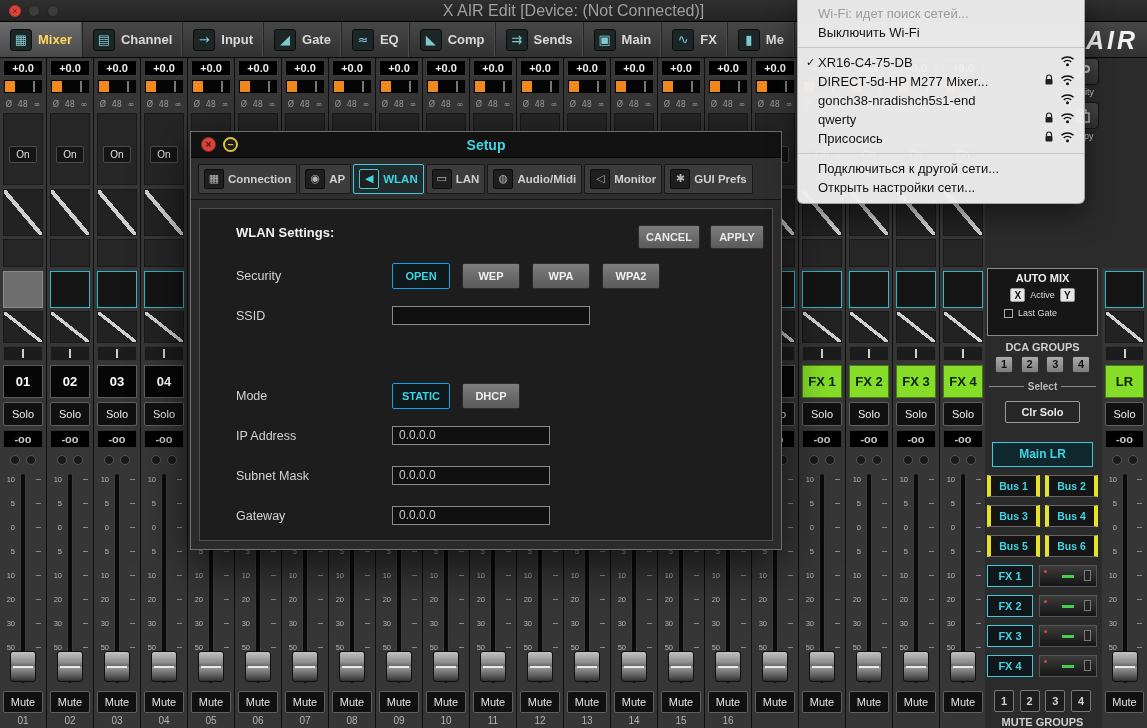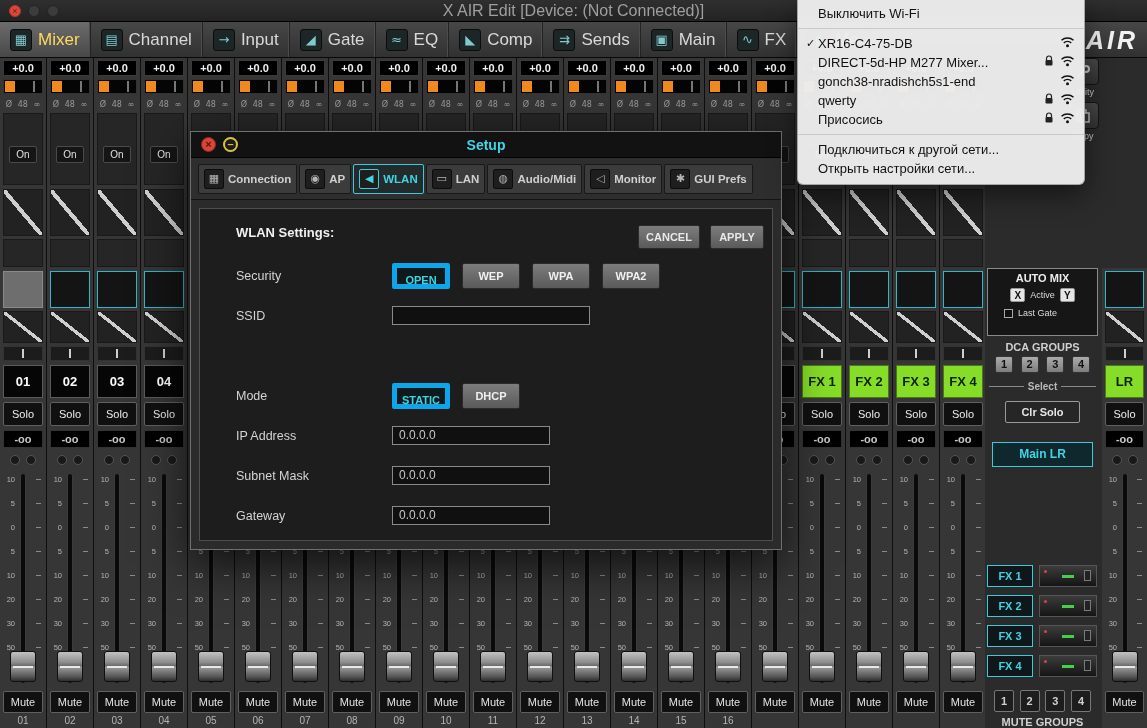--- a/index.html
+++ b/index.html
@@ -13,21 +13,21 @@
 .tl{width:12px;height:12px;border-radius:50%;font-size:9px;line-height:11px;text-align:center;color:rgba(0,0,0,.55)}
 .tl.red{background:#e0453c;border:1px solid #b03a32}
 .tl.dim{background:#3c3c3c;border:1px solid #242424}
 .titlebar .title{position:absolute;left:0;right:0;top:0;line-height:22px;text-align:center;font-size:16px;color:#9f9f9f}
 
 
 .toolbar{position:absolute;left:0;top:22px;width:1147px;height:36px;background:linear-gradient(#474747,#313131);border-bottom:1px solid #090909;display:flex;z-index:2}
 .tool-tab{display:flex;align-items:center;gap:6px;padding:0 10px;border-right:1px solid #232323;box-shadow:inset -1px 0 0 #4c4c4c}
 .tool-tab.sel{background:linear-gradient(#6c6c6c,#484848)}
 .tool-tab .ticon{width:22px;height:22px;background:#1d2626;border:1px solid #0c0c0c;border-radius:3px;color:#82c9ce;font-size:13px;line-height:20px;text-align:center}
-.tool-tab .tlabel{font-size:17px;font-weight:normal;color:#d9d9d9;white-space:nowrap}
+.tool-tab .tlabel{font-size:13px;font-weight:bold;color:#d9d9d9;white-space:nowrap}
 .tool-tab.sel .tlabel{color:#ffd85e}
 .air-logo{position:absolute;left:1086px;top:26px;z-index:4;font-size:25px;font-weight:bold;font-style:italic;color:#f2f2f2;letter-spacing:3px}
 
 
 .right-zone{position:absolute;left:985px;top:58px;width:162px;height:670px;background:#2b2b2b}
 .hbtn{position:absolute;width:36px;text-align:center}
 .hbtn.b0{left:80px;top:0}.hbtn.b1{left:121px;top:0}.hbtn.b2{left:80px;top:44px}.hbtn.b3{left:121px;top:44px}
 .hicon{width:32px;height:27px;background:linear-gradient(#4a4a4a,#323232);border:1px solid #141414;border-radius:4px;display:flex;align-items:center;justify-content:center;margin:0 auto}
 .hlabel{font-size:9px;color:#c9c9c9;margin-top:2px}
 .side-panel{position:absolute;left:0;top:0;width:115px;height:670px}
@@ -111,21 +111,21 @@
 .sd-content{position:absolute;left:8px;right:8px;top:76px;bottom:8px;background:#1d1d1d;border:1px solid #4f4f4f}
 .sd-section-title{position:absolute;left:36px;top:16px;font-size:13px;font-weight:bold;color:#f0f0f0}
 .sd-btn{position:absolute;top:16px;height:24px;background:linear-gradient(#7d7d7d,#5a5a5a);border:1px solid #2b2b2b;border-radius:2px;color:#e8e8e8;font-size:11px;font-weight:bold;text-align:center;line-height:22px}
 .sd-btn.cancel{left:438px;width:62px}
 .sd-btn.apply{left:510px;width:54px}
 .sd-label{position:absolute;left:36px;font-size:12.5px;color:#d4d4d4}
 .l-security{top:60px}.l-ssid{top:100px}.l-mode{top:180px}.l-ip{top:220px}.l-subnet{top:260px}.l-gateway{top:300px}
 .sd-seg-row{position:absolute;left:192px;display:flex;gap:12px}
 .r-security{top:54px}.r-mode{top:174px}
 .seg{width:58px;height:26px;background:linear-gradient(#7d7d7d,#5a5a5a);border:1px solid #2b2b2b;border-radius:2px;color:#f0f0f0;font-size:11px;font-weight:bold;text-align:center;line-height:24px}
-.seg.sel{background:#10191b;border:5px solid #0ea5e9;color:#3fd4e4}
+.seg.sel{background:#10191b;border:1px solid #0ea5e9;color:#3fd4e4}
 .sd-input{position:absolute;left:192px;height:19px;background:#101010;border:1px solid #8a8a8a;color:#c9c9c9;font-size:12px;line-height:17px;padding-left:6px}
 .i-ssid{top:97px;width:198px}.i-ip{top:217px;width:158px}.i-subnet{top:257px;width:158px}.i-gateway{top:297px;width:158px}
 
 
 .wifi-menu{position:absolute;left:797px;top:0;width:288px;padding:4px 0 6px;background:rgba(237,237,237,.97);border:1px solid rgba(0,0,0,.28);border-top:none;border-radius:0 0 6px 6px;box-shadow:0 10px 28px rgba(0,0,0,.5);z-index:40;font-size:13px;color:#111}
 .menu-item{display:flex;align-items:center;height:19px;padding:0 9px 0 5px;white-space:nowrap}
 .menu-item.disabled{color:#9b9b9b}
 .mi-check{width:15px;flex:0 0 15px;font-size:11px;text-align:center;color:#111}
 .mi-label{flex:1;overflow:hidden}
 .mi-icons{display:flex;gap:6px;align-items:center;margin-left:8px}
@@ -1300,20 +1300,28 @@
           <div class="dca-btn">3</div>
           <div class="dca-btn">4</div>
         </div>
       <div class="select-row">
         <span class="line"></span>
         <span>Select</span>
         <span class="line"></span>
       </div>
       <div class="clr-solo">Clr Solo</div>
       <div class="main-lr">Main LR</div>
+      <div class="bus-grid">
+          <div class="bus-btn" style="left: 2px; top: 0px;">Bus 1</div>
+          <div class="bus-btn" style="left: 60px; top: 0px;">Bus 2</div>
+          <div class="bus-btn" style="left: 2px; top: 30px;">Bus 3</div>
+          <div class="bus-btn" style="left: 60px; top: 30px;">Bus 4</div>
+          <div class="bus-btn" style="left: 2px; top: 60px;">Bus 5</div>
+          <div class="bus-btn" style="left: 60px; top: 60px;">Bus 6</div>
+        </div>
       <div>
           <div class="fx-row" style="top: 507px;">
             <div class="fxs-btn">FX 1</div>
             <div class="fx-thumb">
               <div class="led r"></div>
               <div class="led g"></div>
               <div class="led w"></div>
             </div>
           </div>
           <div class="fx-row" style="top: 537px;">
@@ -1445,20 +1453,25 @@
       <div class="sd-label l-ip">IP Address</div>
       <div class="sd-input i-ip">0.0.0.0</div>
       <div class="sd-label l-subnet">Subnet Mask</div>
       <div class="sd-input i-subnet">0.0.0.0</div>
       <div class="sd-label l-gateway">Gateway</div>
       <div class="sd-input i-gateway">0.0.0.0</div>
     </div>
   </div>
 
   <div class="wifi-menu">
+      <div class="menu-item disabled">
+        <span class="mi-check"></span>
+        <span class="mi-label">Wi-Fi: идет поиск сетей...</span>
+        <div class="mi-icons"></div>
+      </div>
       <div class="menu-item">
         <span class="mi-check"></span>
         <span class="mi-label">Выключить Wi-Fi</span>
         <div class="mi-icons"></div>
       </div>
       <div class="menu-sep"></div>
       <div class="menu-item">
         <span class="mi-check">✓</span>
         <span class="mi-label">XR16-C4-75-DB</span>
         <div class="mi-icons">

